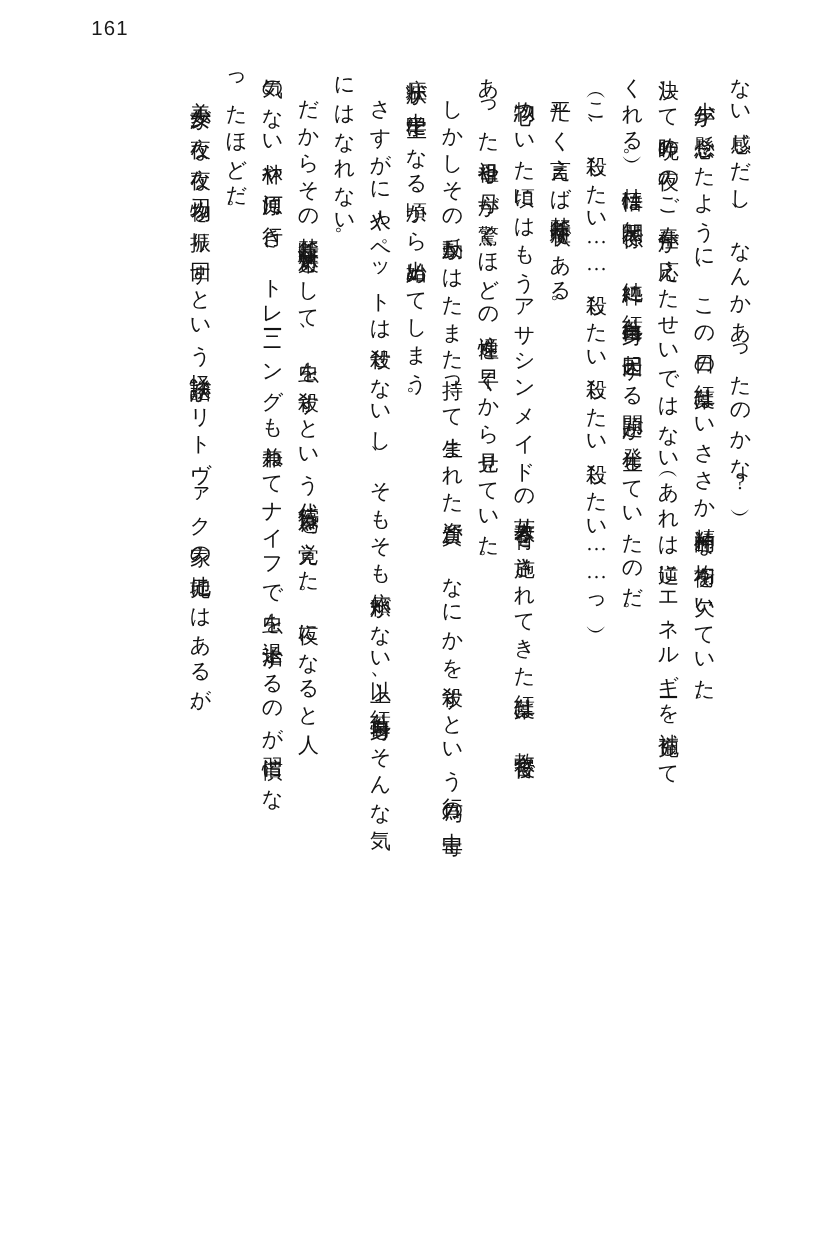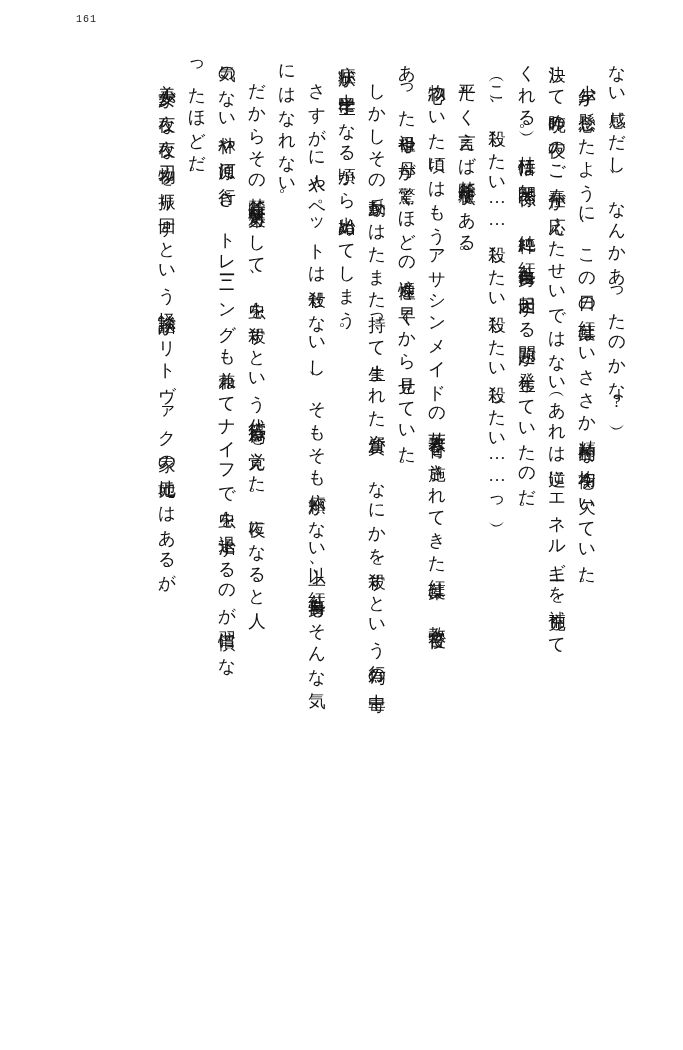--- a/index.html
+++ b/index.html
@@ -21,24 +21,24 @@
     width: 683px;
     height: 1050px;
     background: #ffffff;
   }
 
   
   #page-number {
     position: absolute;
     top: 14px;
     left: 76px;
-    font-size: 10px;
+    font-size: 17px;
     letter-spacing: 1px;
     color: #1a1a1a;
-    font-family: Liberation Mono, monospace;
+    font-family: Liberation Sans, sans-serif;
   }
 
   
   #text-block {
     position: absolute;
     top: 52px;
     right: 58px;
     left: 46px;
     bottom: 28px;
     display: flex;

